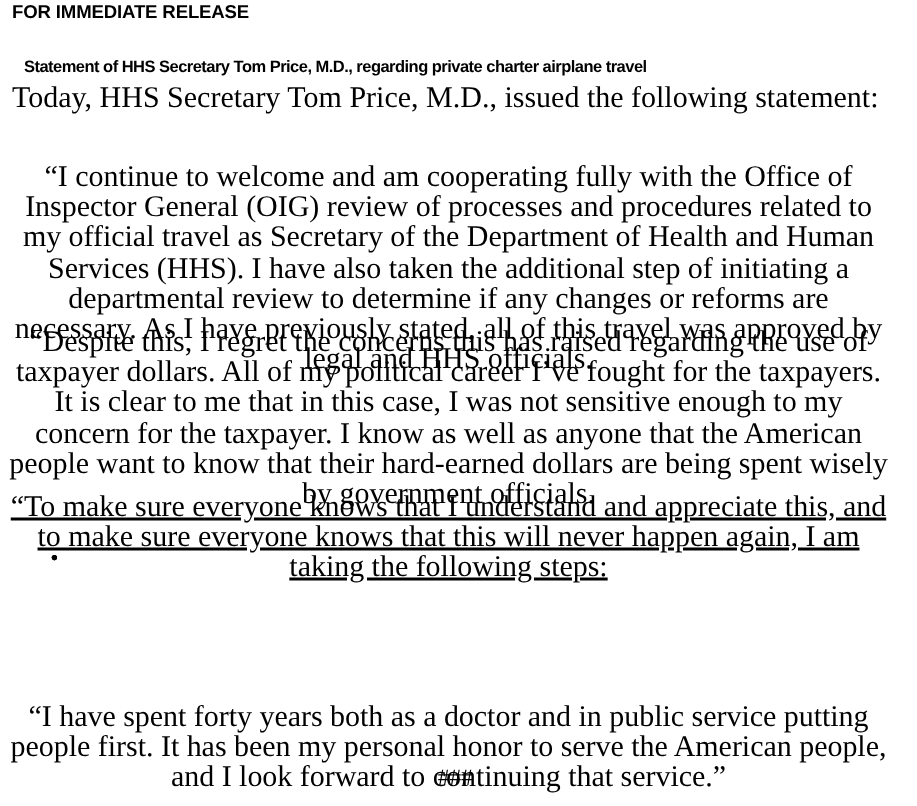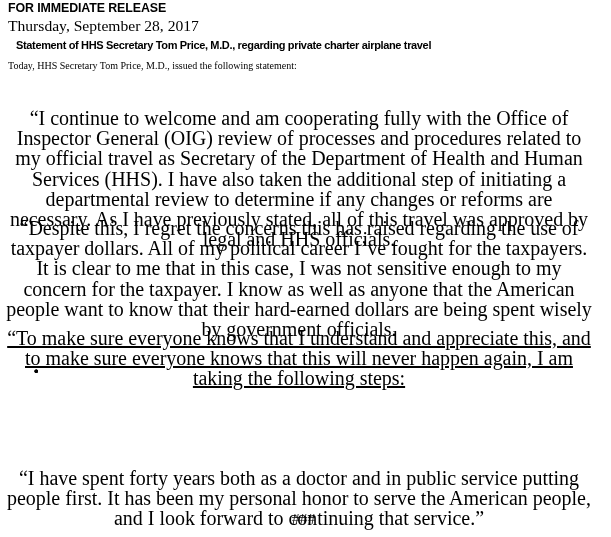--- a/index.html
+++ b/index.html
@@ -54,21 +54,21 @@
     letter-spacing: -0.35px;
     line-height: 17px;
     white-space: nowrap;
   }
 
   .intro-line {
     position: absolute;
     left: 8px;
     top: 56px;
     font-family: "Liberation Serif", "DejaVu Serif", serif;
-    font-size: 10px;
+    font-size: 20px;
     line-height: 19px;
     white-space: nowrap;
   }
 
   .body-para {
     position: absolute;
     left: 4px;
     width: 590px;
     font-family: "Liberation Serif", "DejaVu Serif", serif;
     font-size: 20px;
@@ -122,21 +122,20 @@
     box-sizing: border-box;
   }
 </style>
 </head>
 <body>
 
 <div class="page">
 
   <div class="release-line">FOR IMMEDIATE RELEASE</div>
 
-  <div class="date-line">Thursday, September 28, 2017</div>
 
   <div class="statement-title">Statement of HHS Secretary Tom Price, M.D., regarding private charter airplane travel</div>
 
   <div class="intro-line">Today, HHS Secretary Tom Price, M.D., issued the following statement:</div>
 
   <p class="body-para" id="para1">“I continue to welcome and am cooperating fully with the Office of Inspector General (OIG) review of processes and procedures related to my official travel as Secretary of the Department of Health and Human Services (HHS). I have also taken the additional step of initiating a departmental review to determine if any changes or reforms are necessary. As I have previously stated, all of this travel was approved by legal and HHS officials.</p>
 
   <p class="body-para" id="para2">“Despite this, I regret the concerns this has raised regarding the use of taxpayer dollars. All of my political career I’ve fought for the taxpayers. It is clear to me that in this case, I was not sensitive enough to my concern for the taxpayer. I know as well as anyone that the American people want to know that their hard-earned dollars are being spent wisely by government officials.</p>
 
   <p class="body-para" id="para3">“To make sure everyone knows that I understand and appreciate this, and to make sure everyone knows that this will never happen again, I am taking the following steps:</p>

